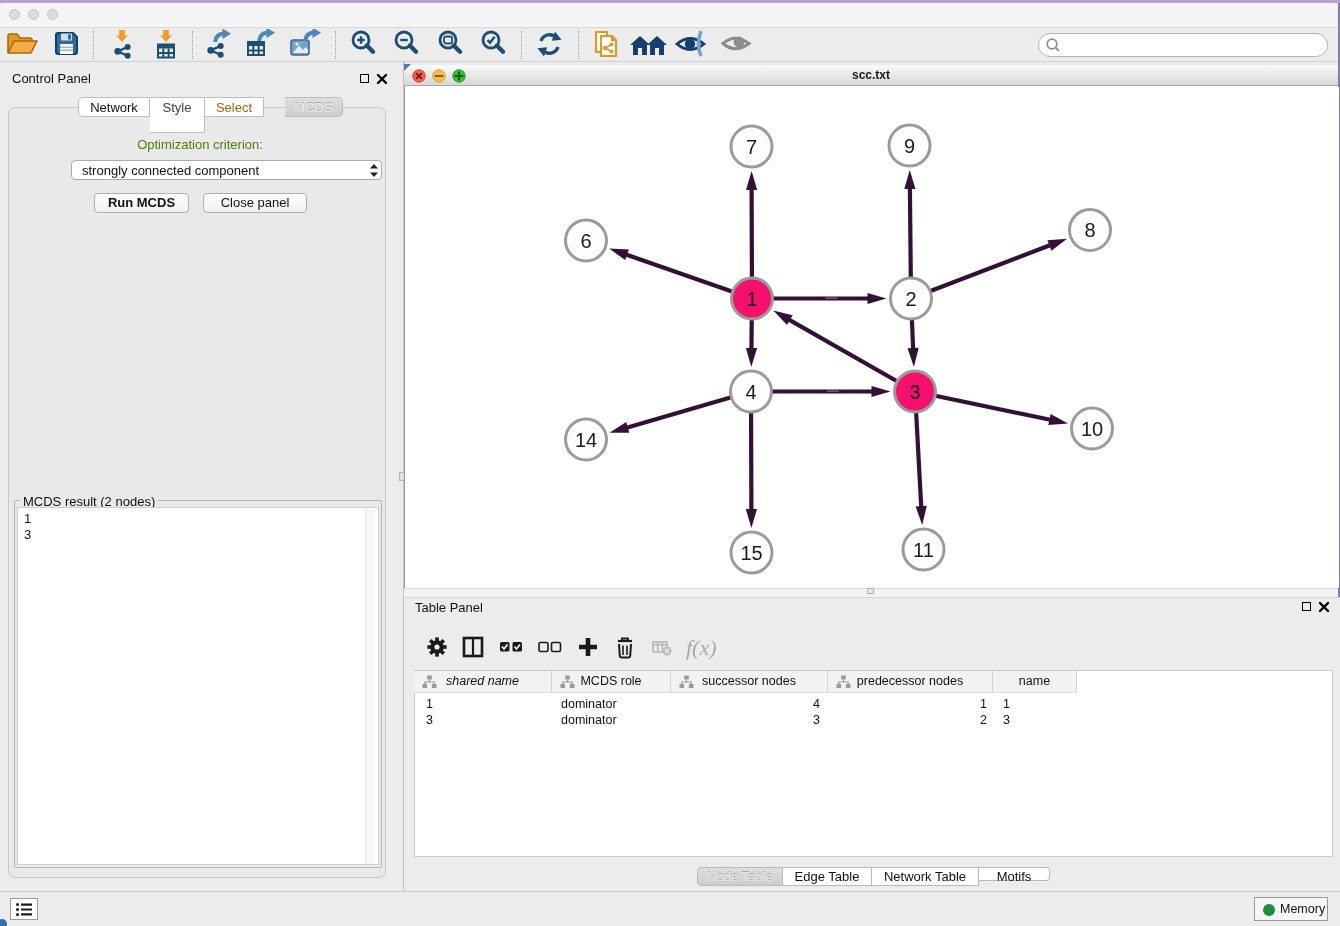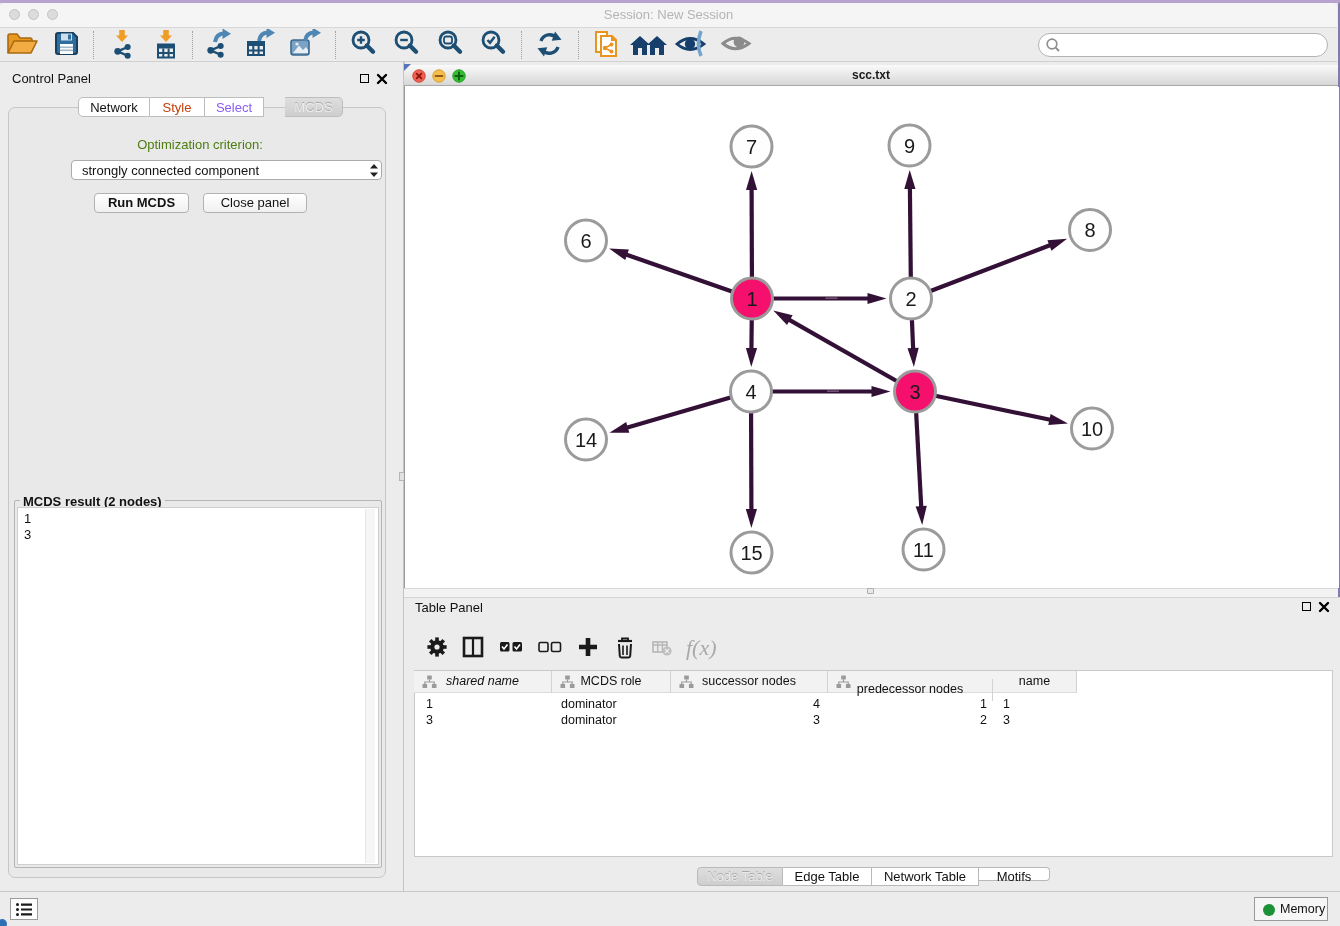--- a/index.html
+++ b/index.html
@@ -6,21 +6,20 @@
 .abs{position:absolute;}
 </style></head><body>
 
 <div class="abs" style="left:0;top:0;width:1340px;height:3px;background:#b9a2cd;"></div>
 <div class="abs" style="left:1337.5px;top:3px;width:2.5px;height:923px;background:#837aae;"></div>
 
 <div class="abs" style="left:0;top:3px;width:1337px;height:25px;background:#f5f5f5;border-bottom:1px solid #d8d8d8;border-radius:5px 5px 0 0;">
  <div class="abs" style="left:9px;top:6px;width:11px;height:11px;border-radius:50%;background:#dcdcdc;border:1px solid #c3c3c3;"></div>
  <div class="abs" style="left:28px;top:6px;width:11px;height:11px;border-radius:50%;background:#dcdcdc;border:1px solid #c3c3c3;"></div>
  <div class="abs" style="left:47px;top:6px;width:11px;height:11px;border-radius:50%;background:#dcdcdc;border:1px solid #c3c3c3;"></div>
- <div class="abs" style="left:0;top:4px;width:1337px;text-align:center;font-size:13px;color:#b4b4b4;">Session: New Session</div>
 </div>
 <div class="abs" style="left:0;top:28px;width:1337px;height:34px;background:#ececec;border-bottom:1px solid #d0d0d0;">
     <div class="abs" style="left:93px;top:3px;height:28px;border-left:1px dotted #9f9f9f;"></div>
     <div class="abs" style="left:192px;top:3px;height:28px;border-left:1px dotted #9f9f9f;"></div>
     <div class="abs" style="left:335px;top:3px;height:28px;border-left:1px dotted #9f9f9f;"></div>
     <div class="abs" style="left:521px;top:3px;height:28px;border-left:1px dotted #9f9f9f;"></div>
     <div class="abs" style="left:578px;top:3px;height:28px;border-left:1px dotted #9f9f9f;"></div>
     <svg class="abs" style="left:6px;top:3px;" width="33" height="26" viewBox="0 0 33 26">
 <path d="M2 22 L2 5 Q2 3 4 3 L11 3 L14 7 L24 7 Q26 7 26 9 L26 11" fill="#e8971f" stroke="#a86a10" stroke-width="1.6"></path>
 <path d="M2 22 L8 10 L31 10 L25 22 Z" fill="#f3ab44" stroke="#a86a10" stroke-width="1.6" stroke-linejoin="round"></path>
@@ -144,38 +143,38 @@
 <div class="abs" style="left:12px;top:71px;font-size:13px;color:#111;">Control Panel</div>
 <div class="abs" style="left:360px;top:74px;width:9px;height:9px;border:1.5px solid #000;"></div>
 <svg class="abs" style="left:376px;top:73px;" width="12" height="12" viewBox="0 0 12 12">
 <path d="M2 2 L10 10 M10 2 L2 10" stroke="#000" stroke-width="2.4" stroke-linecap="round"></path>
   </svg>
 
 <div class="abs" style="left:8px;top:107px;width:378px;height:771px;background:#e9e9e9;border:1px solid #c6c6c6;border-radius:7px;"></div>
 
 <div class="abs" style="left:78px;top:97px;width:244px;height:20px;font-size:13px;">
  <div class="abs" style="left:0;top:0;width:72px;height:20px;background:#fff;border:1px solid #bdbdbd;border-radius:5px 0 0 5px;text-align:center;line-height:19px;color:#111;">Network</div>
- <div class="abs" style="left:72px;top:0;width:55px;height:20px;background:#fff;border:1px solid #bdbdbd;border-left:none;text-align:center;line-height:19px;color:#c2410c;">Style</div>
- <div class="abs" style="left:127px;top:0;width:59px;height:20px;background:#fff;border:1px solid #bdbdbd;border-left:none;text-align:center;line-height:19px;color:#8b5cf6;">Select</div>
+ <div class="abs" style="left:72px;top:0;width:55px;height:36px;background:#fff;border:1px solid #bdbdbd;border-left:none;text-align:center;line-height:19px;color:#404040;">Style</div>
+ <div class="abs" style="left:127px;top:0;width:59px;height:20px;background:#fff;border:1px solid #bdbdbd;border-left:none;text-align:center;line-height:19px;color:#a16207;">Select</div>
  <div class="abs" style="left:186px;top:0;width:58px;height:20px;background:linear-gradient(#dedede,#cecece);border:1px solid #bdbdbd;border-left:none;border-radius:0 5px 5px 0;text-align:center;line-height:19px;color:#ececec;text-shadow:0 -1px 0 #a8a8a8;margin-left:21px;">MCDS</div>
 </div>
 
 <div class="abs" style="left:64px;top:137px;width:272px;text-align:center;font-size:13px;color:#4d7c0f;">Optimization criterion:</div>
 <div class="abs" style="left:44px;top:160px;width:311px;height:20px;background:#fff;border:1px solid #ababab;border-radius:4px;margin-left:27px;">
  <div class="abs" style="left:10px;top:1px;font-size:13px;color:#111;line-height:17px;">strongly connected component</div>
  <svg class="abs" style="left:296px;top:2px;" width="12" height="15" viewBox="0 0 12 15">
  <path d="M6 1 L10 5.5 L2 5.5 Z" fill="#222"></path>
       <path d="M6 14 L10 9.5 L2 9.5 Z" fill="#222"></path>
     </svg>
 </div>
 <div class="abs" style="left:94px;top:193px;width:95px;height:20px;background:linear-gradient(#fff,#f0f0f0);border:1px solid #b2b2b2;border-radius:4px;text-align:center;font-size:13px;line-height:18px;color:#111;font-weight:bold;">Run MCDS</div>
 <div class="abs" style="left:203px;top:193px;width:104px;height:20px;background:linear-gradient(#fff,#f0f0f0);border:1px solid #b2b2b2;border-radius:4px;text-align:center;font-size:13px;line-height:18px;color:#111;">Close panel</div>
 
 <div class="abs" style="left:14px;top:500px;width:368px;height:368px;border:1px solid #b5b5b5;border-radius:2px;"></div>
-<div class="abs" style="left:20px;top:494px;background:#e9e9e9;padding:0 3px;font-size:13px;color:#111;font-weight:bold;">MCDS result (2 nodes)</div>
+<div class="abs" style="left:20px;top:494px;background:#e9e9e9;padding:0 3px;font-size:13px;color:#111;">MCDS result (2 nodes)</div>
 <div class="abs" style="left:17px;top:507px;width:362px;height:358px;background:#fff;border:1px solid #cfcfcf;">
  <div class="abs" style="left:6px;top:3px;font-size:13px;line-height:16px;color:#111;">1<br>3</div>
  <div class="abs" style="right:3px;top:1px;width:10px;height:354px;background:#f6f6f6;border-left:1px solid #e6e6e6;"></div>
 </div>
 
 <div class="abs" style="left:403px;top:62px;width:1.5px;height:829px;background:#c4c4c4;"></div>
 <div class="abs" style="left:398.5px;top:472px;width:6px;height:9px;background:#e2e2e2;border:1px solid #b5b5b5;"></div>
 
 <div class="abs" style="left:404px;top:65px;width:934px;height:523px;background:#fff;border-left:1.5px solid #9a9a9a;"></div>
 <div class="abs" style="left:404px;top:65px;width:934px;height:21px;background:linear-gradient(#fafafa,#d7d7d7);border-bottom:1px solid #a9a9a9;">
@@ -332,21 +331,21 @@
     </svg>
     <div class="abs" style="left:257px;top:0;width:157px;height:22px;border-right:1px solid #d2d2d2;text-align:center;font-size:12.5px;color:#111;line-height:21px;">successor nodes</div>
     <svg class="abs" style="left:265px;top:4px;" width="15" height="14" viewBox="0 0 15 14">
 <g fill="#9a9a9a">
         <rect x="5.2" y="0.5" width="4.6" height="4"></rect>
         <rect x="0.5" y="9" width="4.6" height="4"></rect>
         <rect x="9.9" y="9" width="4.6" height="4"></rect>
       </g>
 <path d="M7.5 4.5 L7.5 7 M2.8 9 L2.8 7 L12.2 7 L12.2 9" stroke="#9a9a9a" stroke-width="1.2" fill="none"></path>
     </svg>
-    <div class="abs" style="left:414px;top:0;width:165px;height:22px;border-right:1px solid #d2d2d2;text-align:center;font-size:12.5px;color:#111;line-height:21px;margin-top:8px;">predecessor nodes</div>
+    <div class="abs" style="left:414px;top:0;width:165px;height:22px;border-right:1px solid #d2d2d2;text-align:center;font-size:12.5px;color:#111;line-height:21px;">predecessor nodes</div>
     <svg class="abs" style="left:422px;top:4px;" width="15" height="14" viewBox="0 0 15 14">
 <g fill="#9a9a9a">
         <rect x="5.2" y="0.5" width="4.6" height="4"></rect>
         <rect x="0.5" y="9" width="4.6" height="4"></rect>
         <rect x="9.9" y="9" width="4.6" height="4"></rect>
       </g>
 <path d="M7.5 4.5 L7.5 7 M2.8 9 L2.8 7 L12.2 7 L12.2 9" stroke="#9a9a9a" stroke-width="1.2" fill="none"></path>
     </svg>
     <div class="abs" style="left:579px;top:0;width:84px;height:22px;border-right:1px solid #d2d2d2;text-align:center;font-size:12.5px;color:#111;line-height:21px;">name</div>
   </div>

